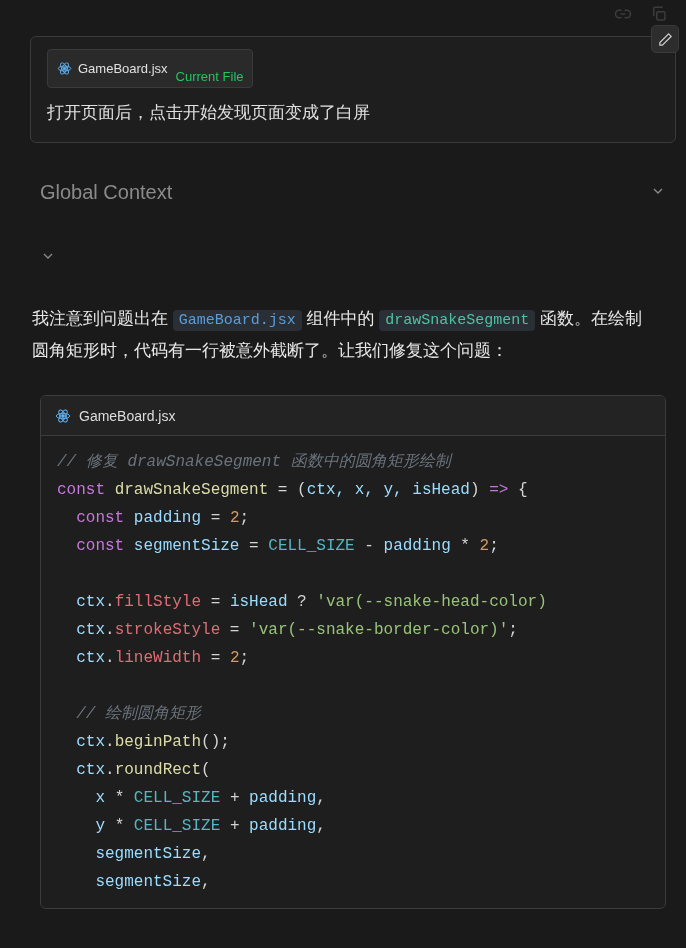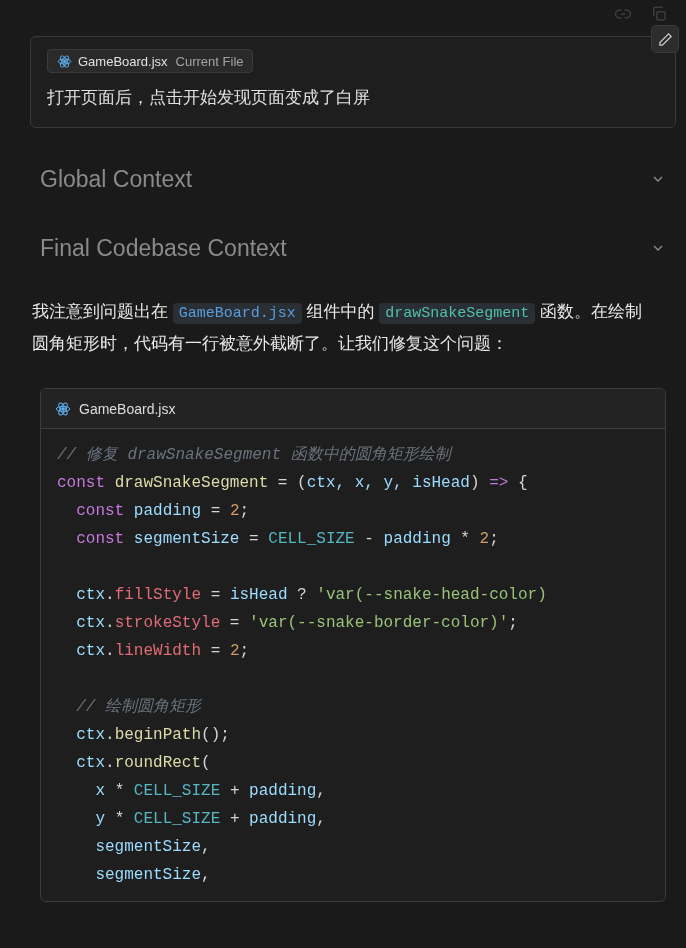--- a/index.html
+++ b/index.html
@@ -48,32 +48,32 @@
     align-items: center;
     gap: 6px;
     padding: 3px 8px;
     background: #2a2a2a;
     border: 1px solid #3a3a3a;
     border-radius: 4px;
     font-size: 13px;
     margin-bottom: 12px;
   }
   .file-chip .fname { color: #e0e0e0; font-weight: 500; }
-  .file-chip .hint { color: #a3a3a3; margin-left: 2px; }
+  .file-chip .hint { color: #22c55e; margin-left: 2px; margin-top: 16px; }
   .prompt-text {
     color: #e0e0e0;
     font-size: 17px;
     line-height: 1.5;
   }
   .section {
     display: flex;
     justify-content: space-between;
     padding: 14px 10px 14px 30px;
     color: #8a8a8a;
-    font-size: 23px;
+    font-size: 20px;
     cursor: pointer;
   }
   .section .chev { color: #8a8a8a; }
   .section + .section { margin-top: 14px; }
   .assistant-text {
     padding: 6px 20px 18px 22px;
     color: #e8e8e8;
     font-size: 17px;
     line-height: 1.9;
     margin-top: 14px;
@@ -192,21 +192,20 @@
 <div class="section">
   <span>Global Context</span>
   <span class="chev">
     <svg width="16" height="16" viewBox="0 0 24 24" fill="none" stroke="currentColor" stroke-width="2">
         <path d="M6 9l6 6 6-6"></path>
       </svg>
   </span>
 </div>
 
 <div class="section">
-  <span>Final Codebase Context</span>
   <span class="chev">
     <svg width="16" height="16" viewBox="0 0 24 24" fill="none" stroke="currentColor" stroke-width="2">
         <path d="M6 9l6 6 6-6"></path>
       </svg>
   </span>
 </div>
 
 <div class="assistant-text">
   <span>我注意到问题出在 </span><span class="code-inline ci-blue">GameBoard.jsx</span><span> 组件中的 </span><span class="code-inline ci-teal">drawSnakeSegment</span><span> 函数。在绘制圆角矩形时，代码有一行被意外截断了。让我们修复这个问题：</span>
 </div>

